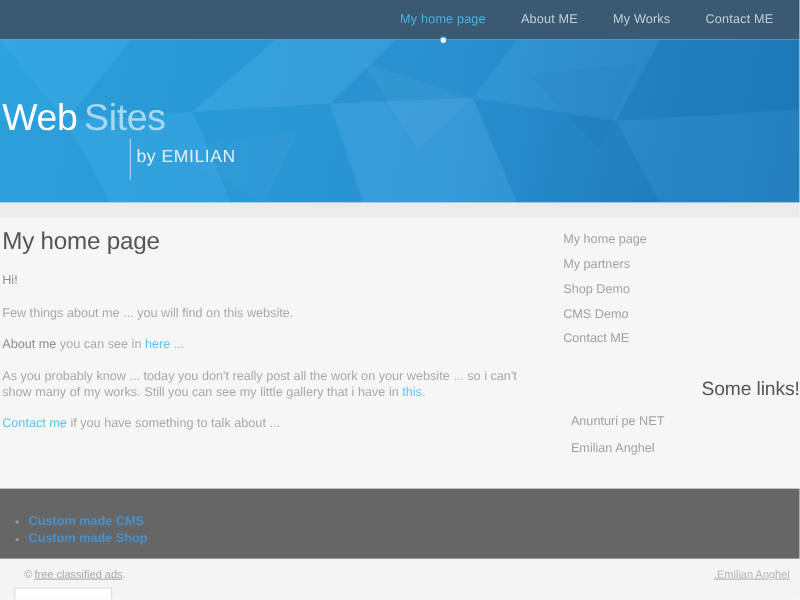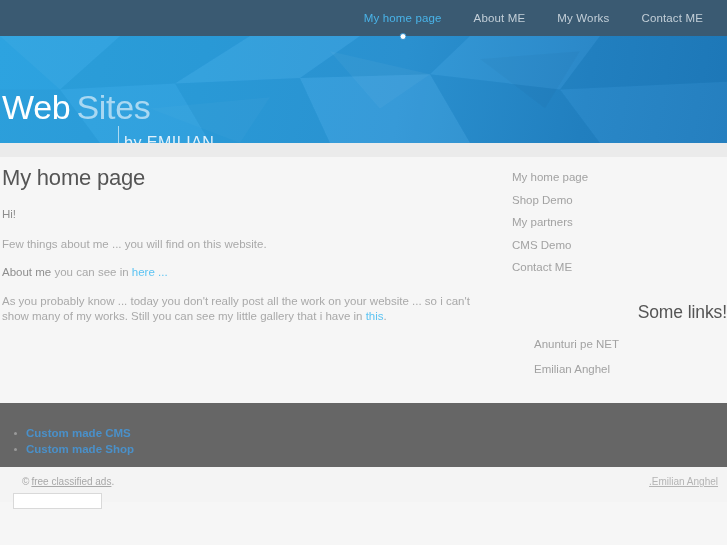--- a/index.html
+++ b/index.html
@@ -59,21 +59,21 @@
     height: 7px;
     border-radius: 50%;
     background: #ffffff;
     border: 1px solid #2f8fce;
     z-index: 5;
   }
 
   
   .hero {
     position: relative;
-    height: 107px;
+    height: 148px;
     overflow: hidden;
     background: linear-gradient(100deg, #2da3e0 0%, #2b9ddc 28%, #2c95d6 55%, #2384c6 80%, #1f7cbe 100%);
   }
   .hero-poly {
     position: absolute;
     inset: 0;
     width: 100%;
     height: 100%;
     opacity: 1;
   }
@@ -171,21 +171,21 @@
     margin: 17px 0 14px 0;
     font-size: 17.5px;
     font-weight: 400;
     color: #555555;
     letter-spacing: -0.1px;
     padding-left: 0;
     text-align: right;
   }
   .links-list {
     list-style: none;
-    margin: 16px;
+    margin: 1px;
     padding: 0 0 0 6px;
   }
   .links-list li {
     font-size: 11.5px;
     color: #a2a2a2;
     padding: 0 0 14px 0;
     cursor: pointer;
     line-height: 1;
   }
 
@@ -330,27 +330,30 @@
     <p>Few things about me ... you will find on this website.</p>
 
     <p>
       <b>About me</b><span> you can see in </span><a href="#">here ...</a>
     </p>
 
     <p>
       <span>As you probably know ... today you don't really post all the work on your website ... so i can't show many of my works. Still you can see my little gallery that i have in </span><a href="#">this</a><span>.</span>
     </p>
 
+    <p>
+      <a href="#">Contact me</a><span> if you have something to talk about ...</span>
+    </p>
   </div>
 
   <div class="sidebar">
     <ul class="side-list">
       <li>My home page</li>
+      <li>My partners</li>
       <li>Shop Demo</li>
-      <li>My partners</li>
       <li>CMS Demo</li>
       <li>Contact ME</li>
     </ul>
 
     <h2 class="side-heading">Some links!</h2>
 
     <ul class="links-list">
       <li>Anunturi pe NET</li>
       <li>Emilian Anghel</li>
     </ul>

